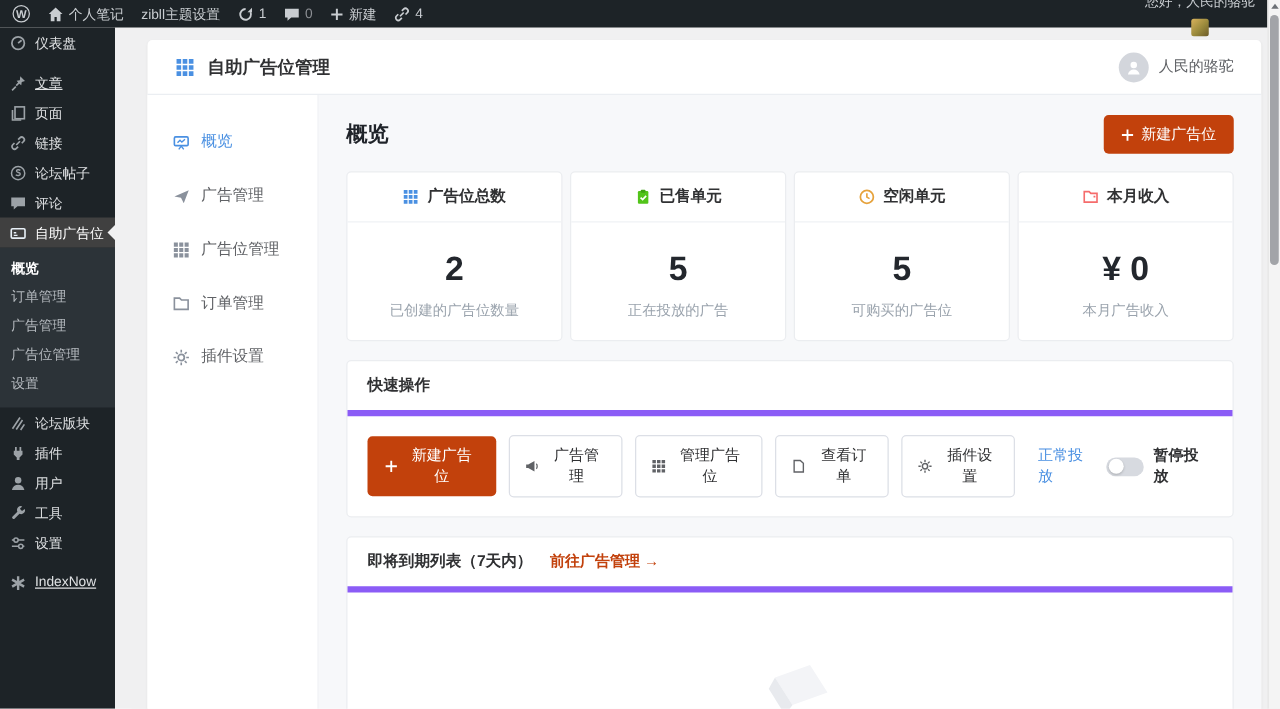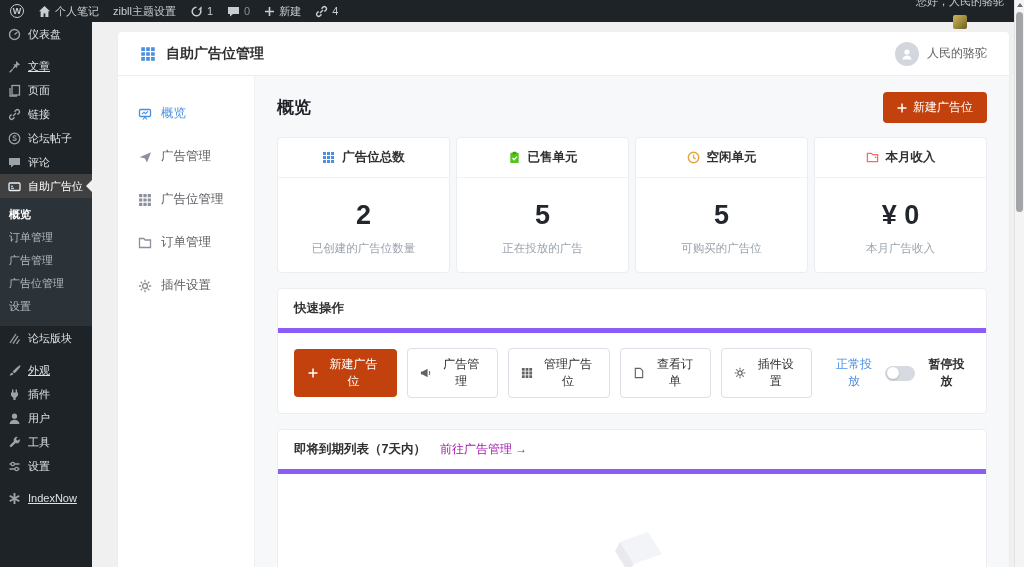--- a/index.html
+++ b/index.html
@@ -66,28 +66,28 @@
   .stat-value { font-size: 27px; font-weight: bold; color: #23272d; }
   .stat-desc { margin-top: 10px; font-size: 11.5px; color: #9aa3ad; }
 
   .panel { background: #fff; border: 1px solid #ebedf0; border-radius: 4px; margin-bottom: 15px; }
   .panel-head { display: flex; align-items: center; gap: 14px; padding: 11px 16px; font-size: 12.5px;
     font-weight: 600; color: #303133; border-bottom: 5px solid #8b5cf6; }
   .quick-body { display: flex; align-items: center; gap: 10px; padding: 15px 16px; }
   .btn-plain { display: inline-flex; align-items: center; gap: 6px; background: #fff; color: #303133;
     font-size: 12px; padding: 7px 12px; border-radius: 4px; border: 1px solid #dcdfe6; cursor: pointer; }
   .btn-plain .bic { color: #606266; display: flex; }
-  .toggle-group { display: flex; align-items: center; gap: 8px; margin-left: 8px; text-align: center; }
+  .toggle-group { display: flex; align-items: center; gap: 8px; margin-left: 8px; }
   .toggle-on-label { color: #4a90e2; font-size: 12px; }
   .toggle-off-label { color: #303133; font-size: 12px; font-weight: 600; }
   .switch { width: 30px; height: 15px; border-radius: 8px; background: #d7dae0; position: relative; cursor: pointer; }
   .switch .knob { position: absolute; left: 1.5px; top: 1.5px; width: 12px; height: 12px; border-radius: 50%;
     background: #fff; box-shadow: 0 1px 2px rgba(0,0,0,.2); }
 
-  .panel-link { color: #a21caf; font-size: 12px; font-weight: normal; cursor: pointer; }
+  .panel-link { color: #c2410c; font-size: 12px; font-weight: bold; cursor: pointer; }
   .expiring-body { height: 260px; display: flex; flex-direction: column; align-items: center; padding-top: 52px; }
 
   
   .scrollbar { position: absolute; right: 0; top: 0; bottom: 0; width: 10px; background: #f4f4f4;
     border-left: 1px solid #e3e3e3; z-index: 9; }
   .scroll-arrow { margin: 3px auto 0; width: 0; height: 0; border-left: 3px solid transparent;
     border-right: 3px solid transparent; border-bottom: 4px solid #6c7076; }
   .scroll-thumb { position: absolute; top: 12px; left: 1px; width: 7px; height: 200px;
     background: #a2a4a8; border-radius: 4px; }
 </style>
@@ -219,29 +219,20 @@
       <div class="wp-subitem">广告位管理</div>
       <div class="wp-subitem">设置</div>
     </div>
     <div class="wp-item">
       <span class="wpic">
           <svg width="13" height="13" viewBox="0 0 13 13">
             <path d="M2 11L8 2M5 11.6L10 4M8.5 12l3-4.5" fill="none" stroke="currentColor" stroke-width="1.3"></path>
           </svg>
         </span>
       <span>论坛版块</span>
-    </div>
-    <div class="wp-item gap-top">
-      <span class="wpic">
-          <svg width="13" height="13" viewBox="0 0 13 13">
-            <path d="M12 1.2C9.2 2.6 5.7 6.2 4.7 7.7l1.6 1.6C7.8 8.3 11.2 4.8 12.6 2z" fill="currentColor"></path>
-            <path d="M4.2 8.6c-1.2.3-1.8 1.5-2.6 3.2 1.7-.4 3-.7 3.9-1.7z" fill="currentColor"></path>
-          </svg>
-        </span>
-      <span>外观</span>
     </div>
     <div class="wp-item">
       <span class="wpic">
           <svg width="13" height="13" viewBox="0 0 13 13">
             <path d="M4 1.5v3H3v3l2.4 2.4v2h2.2v-2L10 7.5v-3H9v-3H7.6v3H5.4v-3z" fill="currentColor"></path>
           </svg>
         </span>
       <span>插件</span>
     </div>
     <div class="wp-item">

